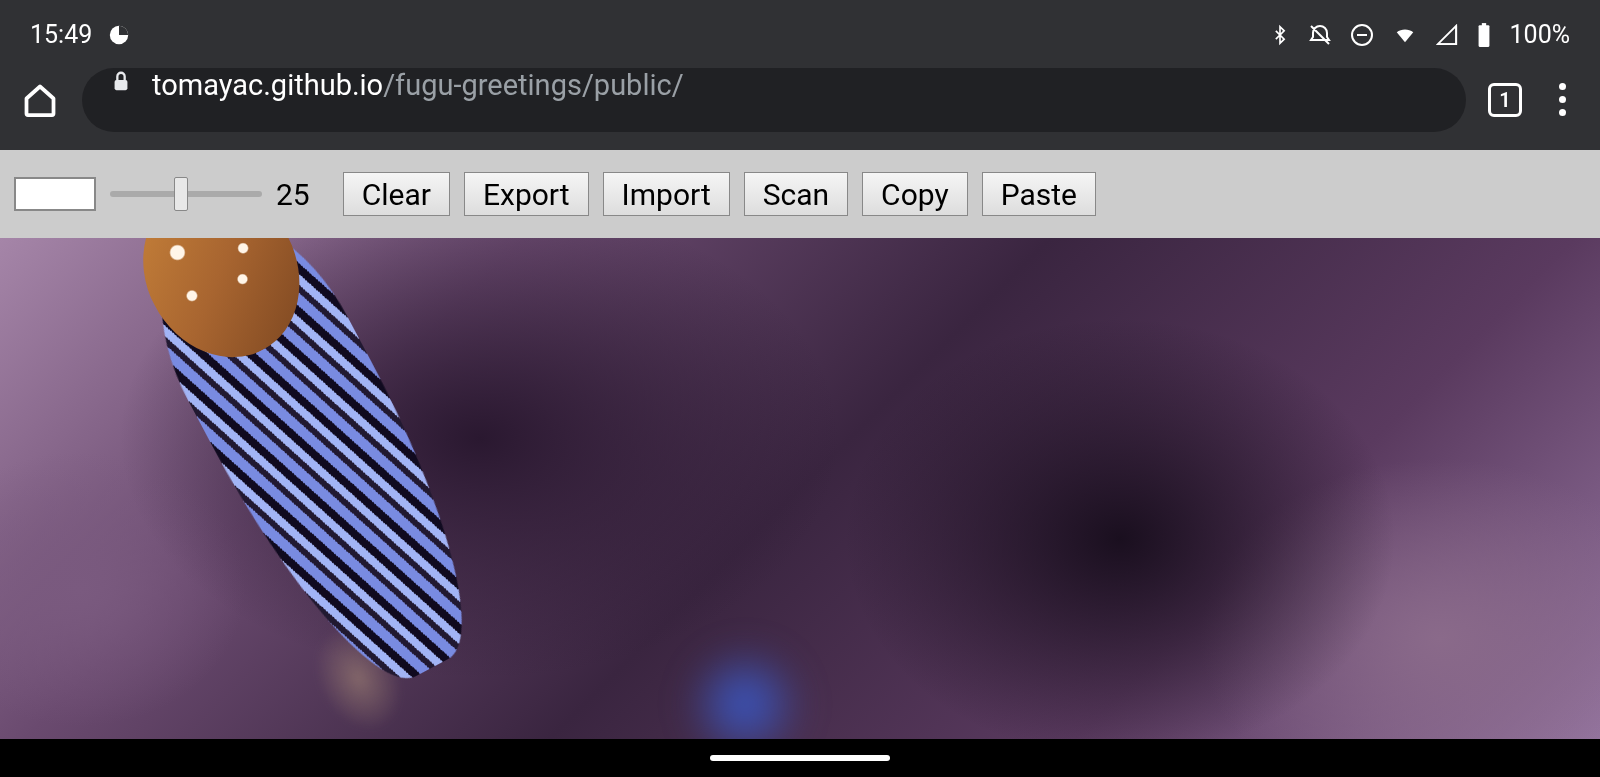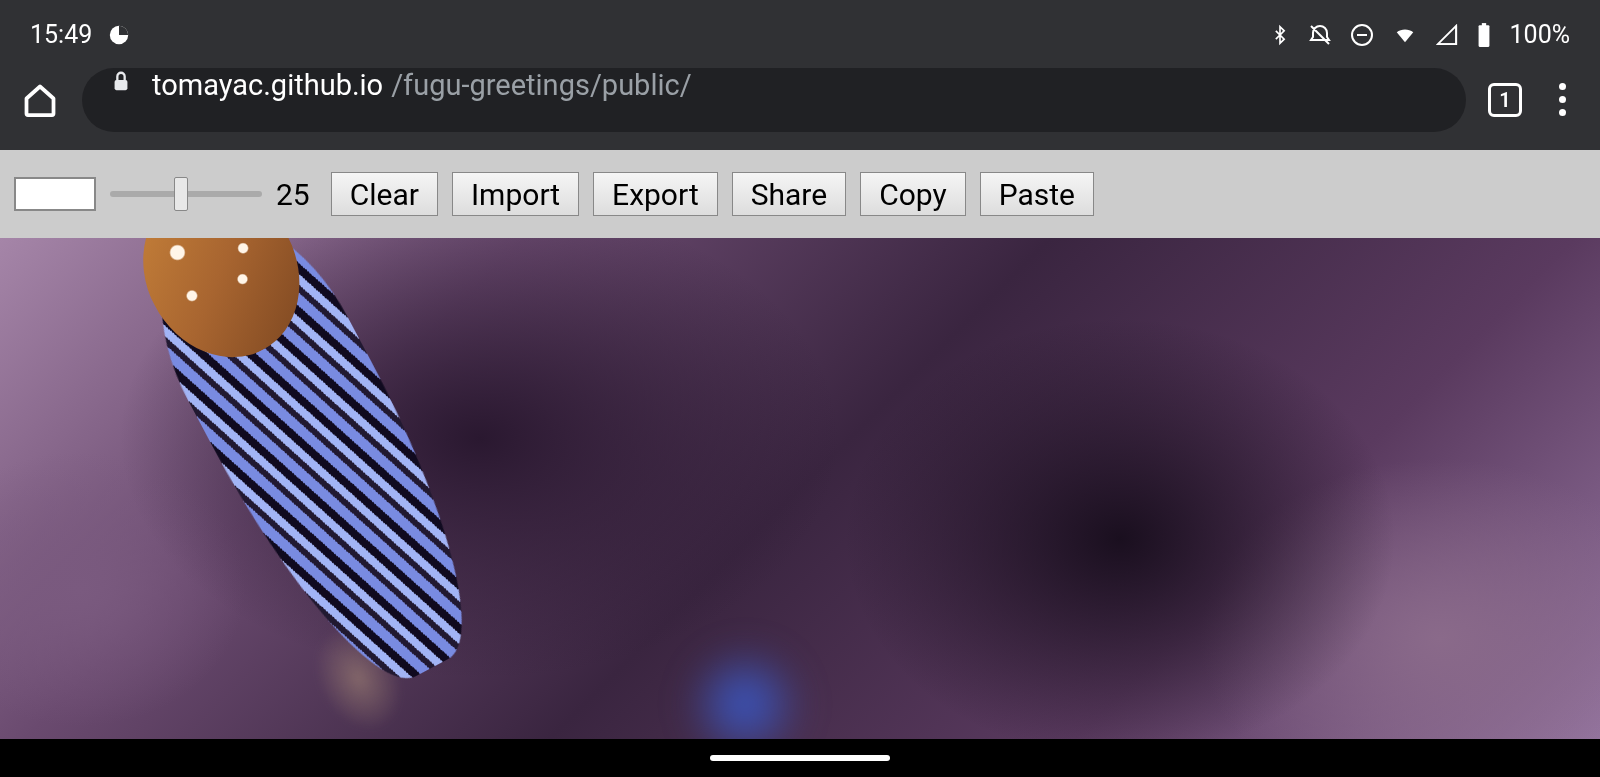--- a/index.html
+++ b/index.html
@@ -75,21 +75,20 @@
     .url-text {
       font-size: 29px;
       color: #fff;
       display: flex;
     }
     .url-host {
       color: #fff;
     }
     .url-path {
       color: #9aa0a6;
-      margin-left: 8px;
     }
     .tab-count {
       width: 34px;
       height: 34px;
       border: 3px solid #fff;
       border-radius: 6px;
       color: #fff;
       display: flex;
       align-items: center;
       justify-content: center;
@@ -143,21 +142,21 @@
       left: 64px;
       width: 14px;
       height: 34px;
       background: #e8e8e8;
       border: 1px solid #888;
       border-radius: 2px;
     }
     .slider-value {
       color: #000;
       font-size: 30px;
-      margin-right: 7px;
+      margin-right: 19px;
     }
     .tool-btn {
       height: 44px;
       padding: 0 18px;
       background: linear-gradient(#f5f5f5, #ddd);
       border: 1px solid #888;
       font-size: 30px;
       color: #000;
       display: flex;
       align-items: center;
@@ -327,23 +326,23 @@
 </div>
 
 <div class="app-toolbar">
   <div class="color-swatch"></div>
   <div class="slider-wrap">
     <div class="slider-track"></div>
     <div class="slider-thumb"></div>
   </div>
   <span class="slider-value">25</span>
   <button class="tool-btn">Clear</button>
+  <button class="tool-btn">Export</button>
   <button class="tool-btn">Import</button>
-  <button class="tool-btn">Export</button>
-  <button class="tool-btn">Share</button>
+  <button class="tool-btn">Scan</button>
   <button class="tool-btn">Copy</button>
   <button class="tool-btn">Paste</button>
 </div>
 
 <div class="canvas-area">
   <div class="blue-blob"></div>
   <div class="fish">
     <div class="fish-tail"></div>
     <div class="fish-body"></div>
     <div class="fish-head"></div>

